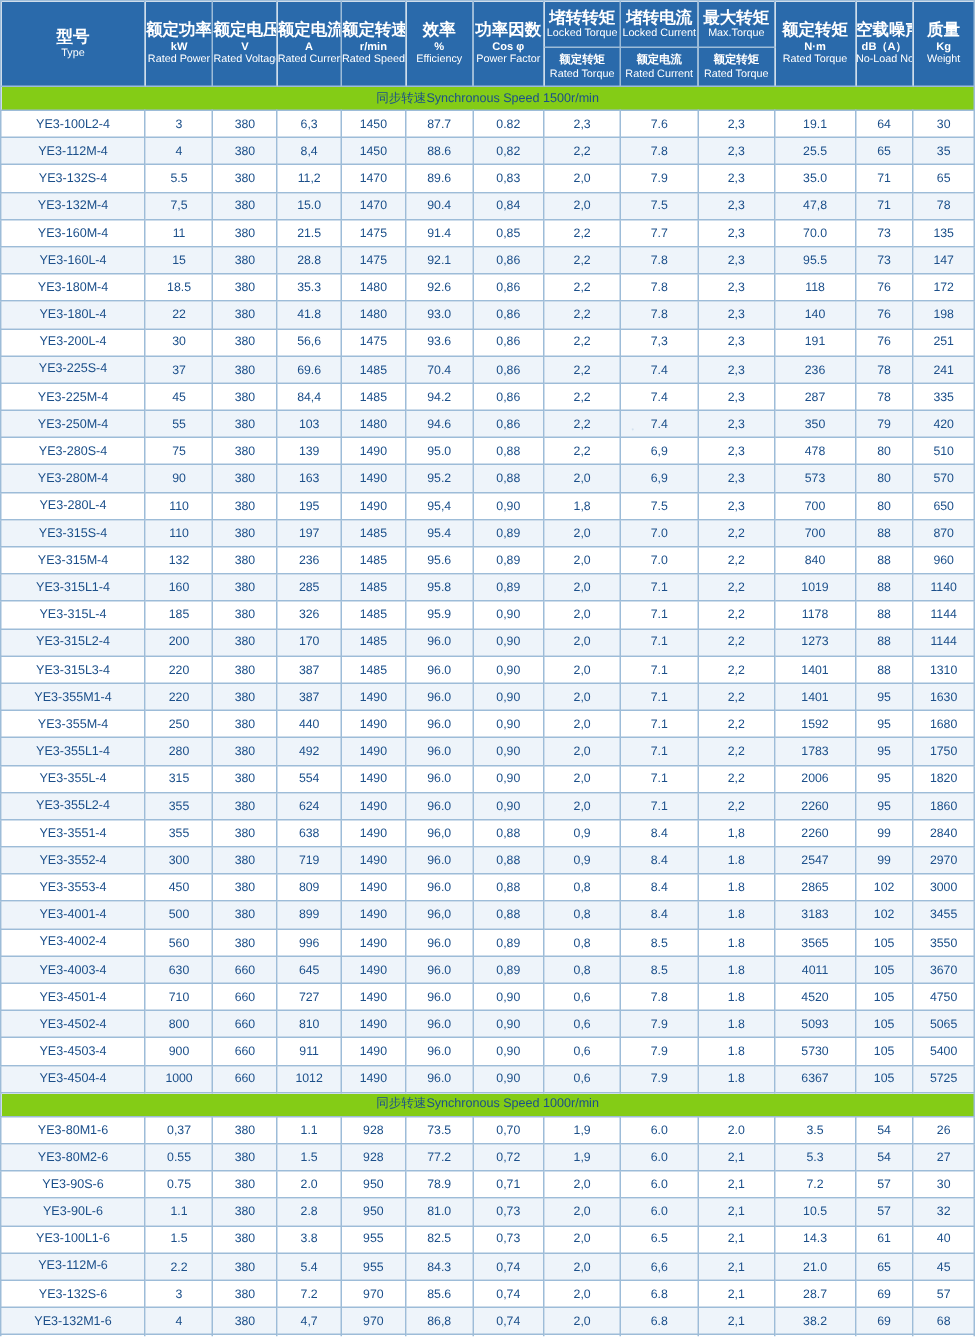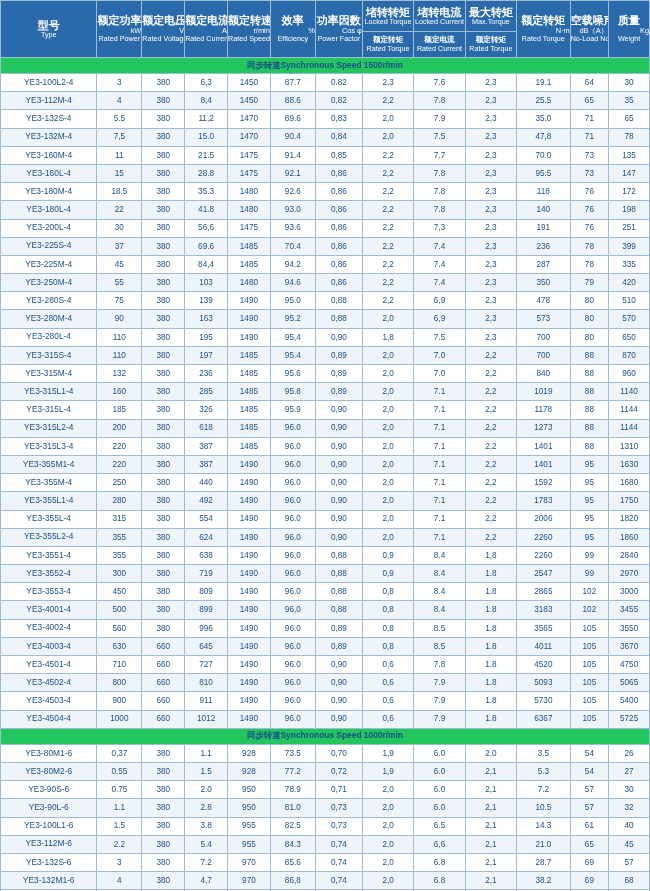--- a/index.html
+++ b/index.html
@@ -37,42 +37,42 @@
     font-weight:bold;
     border:1px solid #5b93c4;
     padding:1px 0;
   }
   thead td.grp{
     font-size:7.6px;
     height:13px;
   }
   .hz-cn{font-size:11px;display:block;letter-spacing:0px;}
   .hz-en{font-size:7.2px;display:block;font-weight:normal;}
-  .hz-unit{font-size:7.4px;display:block;font-weight:normal;text-align:right;}
+  .hz-unit{font-size:7.4px;display:block;font-weight:bold;}
   .hdr-cell{height:56px;}
   
   tbody td{
     height:17.2px;
     background:#ffffff;
   }
   tbody tr.alt td{
     background:#eef4fa;
   }
   td.model{
     text-align:left;
     padding-left:6px;
     font-size:8.4px;
     margin-left:19px;
   }
   tr.section td{
-    background:#22c55e;
+    background:#84cc16;
     font-size:8.4px;
     height:15px;
     color:#1b4f8a;
-    font-weight:bold;
+    font-weight:normal;
   }
   
   .wm{
     position:absolute;
     pointer-events:none;
     color:rgba(120,160,200,0.22);
     font-size:11px;
     letter-spacing:2px;
     transform:rotate(-18deg);
   }
@@ -322,21 +322,21 @@
           <td>380</td>
           <td>69.6</td>
           <td>1485</td>
           <td>70.4</td>
           <td>0,86</td>
           <td>2,2</td>
           <td>7.4</td>
           <td>2,3</td>
           <td>236</td>
           <td>78</td>
-          <td>399</td>
+          <td>241</td>
         </tr>
         <tr>
           <td class="model">YE3-225M-4</td>
           <td>45</td>
           <td>380</td>
           <td>84,4</td>
           <td>1485</td>
           <td>94.2</td>
           <td>0,86</td>
           <td>2,2</td>
@@ -463,21 +463,21 @@
           <td>7.1</td>
           <td>2,2</td>
           <td>1178</td>
           <td>88</td>
           <td>1144</td>
         </tr>
         <tr class="alt">
           <td class="model">YE3-315L2-4</td>
           <td>200</td>
           <td>380</td>
-          <td>618</td>
+          <td>170</td>
           <td>1485</td>
           <td>96.0</td>
           <td>0,90</td>
           <td>2,0</td>
           <td>7.1</td>
           <td>2,2</td>
           <td>1273</td>
           <td>88</td>
           <td>1144</td>
         </tr>

